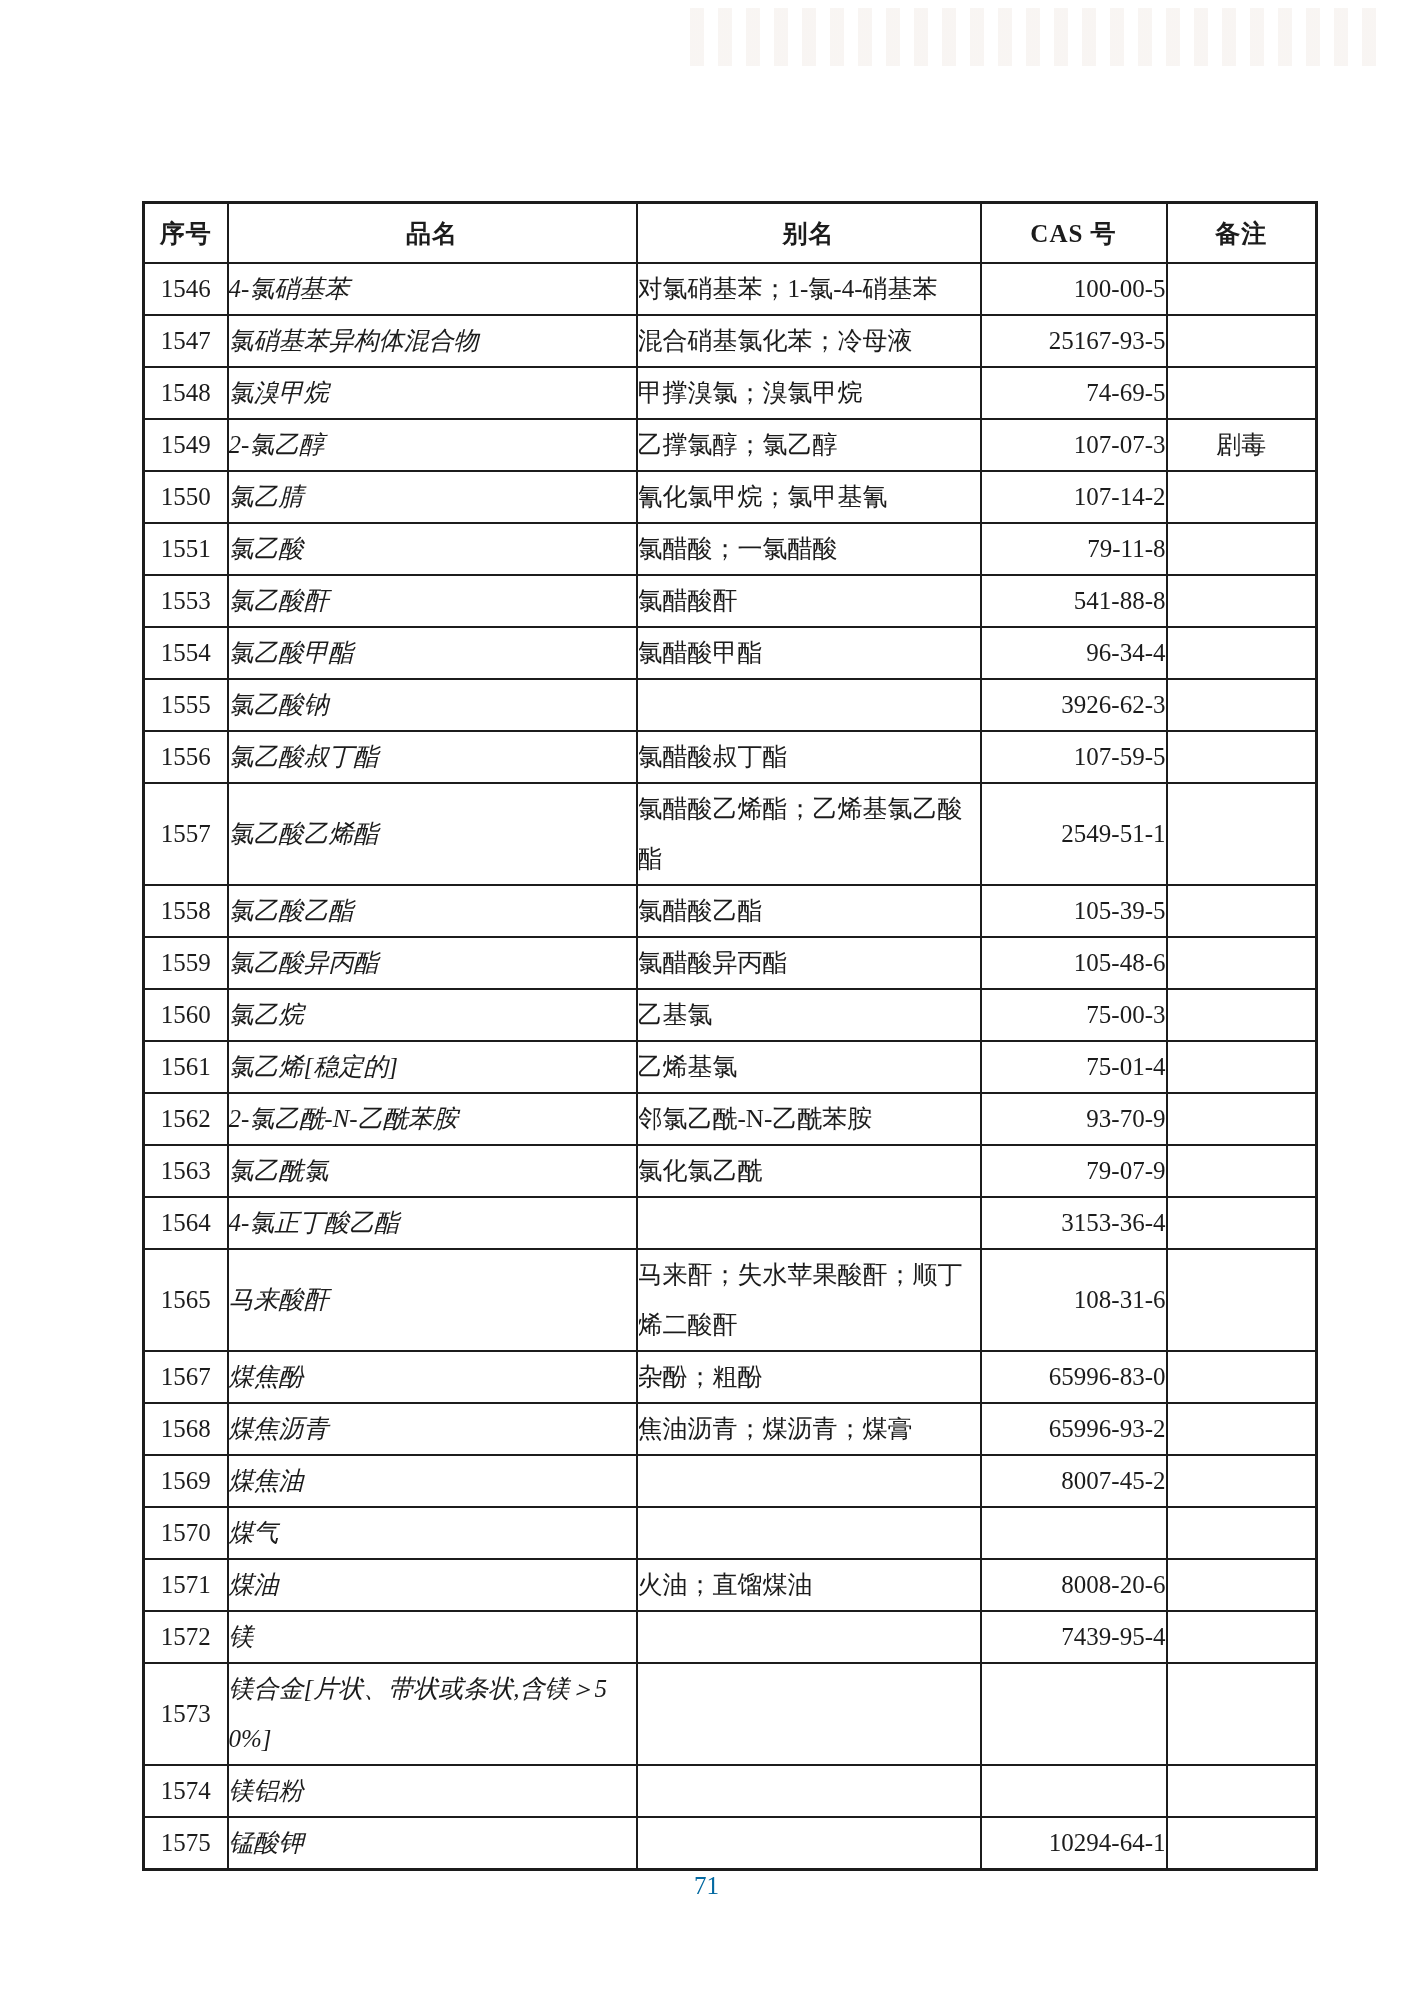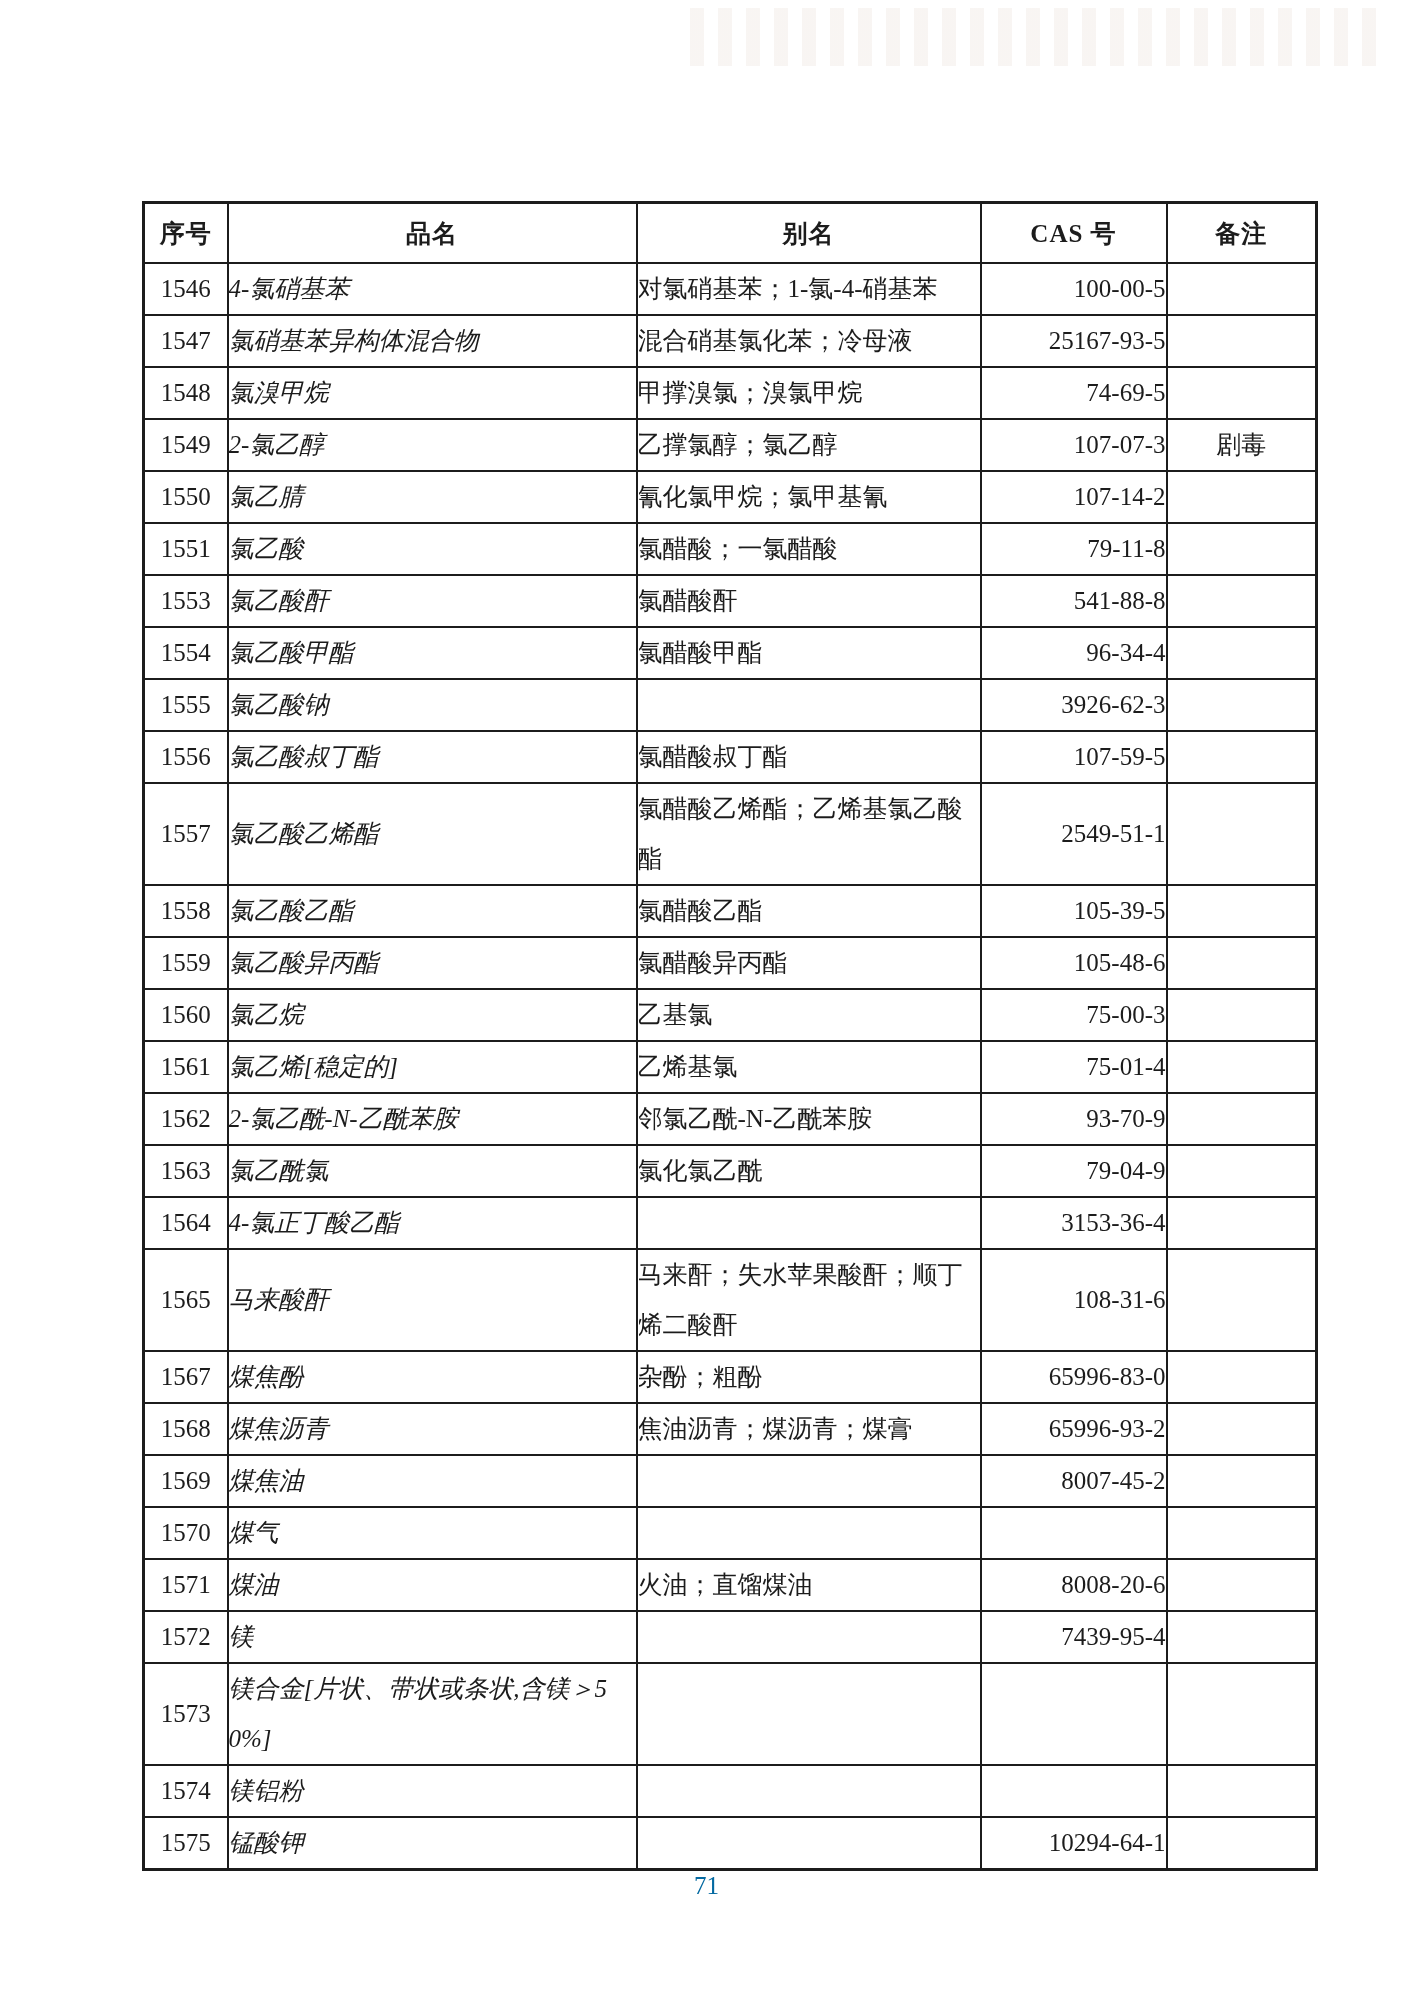--- a/index.html
+++ b/index.html
@@ -206,21 +206,21 @@
     <td class="c-no">1562</td>
     <td class="c-name">2-氯乙酰-N-乙酰苯胺</td>
     <td class="c-alias">邻氯乙酰-N-乙酰苯胺</td>
     <td class="c-cas">93-70-9</td>
     <td class="c-remark"></td>
   </tr>
         <tr>
     <td class="c-no">1563</td>
     <td class="c-name">氯乙酰氯</td>
     <td class="c-alias">氯化氯乙酰</td>
-    <td class="c-cas">79-04-9</td>
+    <td class="c-cas">79-07-9</td>
     <td class="c-remark"></td>
   </tr>
         <tr>
     <td class="c-no">1564</td>
     <td class="c-name">4-氯正丁酸乙酯</td>
     <td class="c-alias"></td>
     <td class="c-cas">3153-36-4</td>
     <td class="c-remark"></td>
   </tr>
         <tr>

